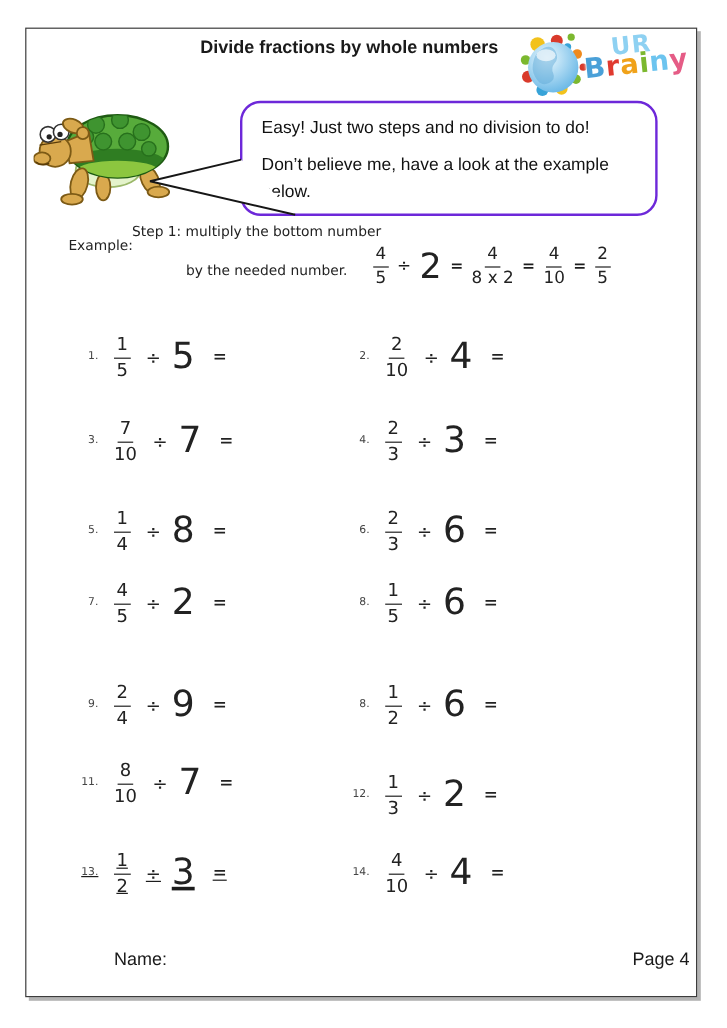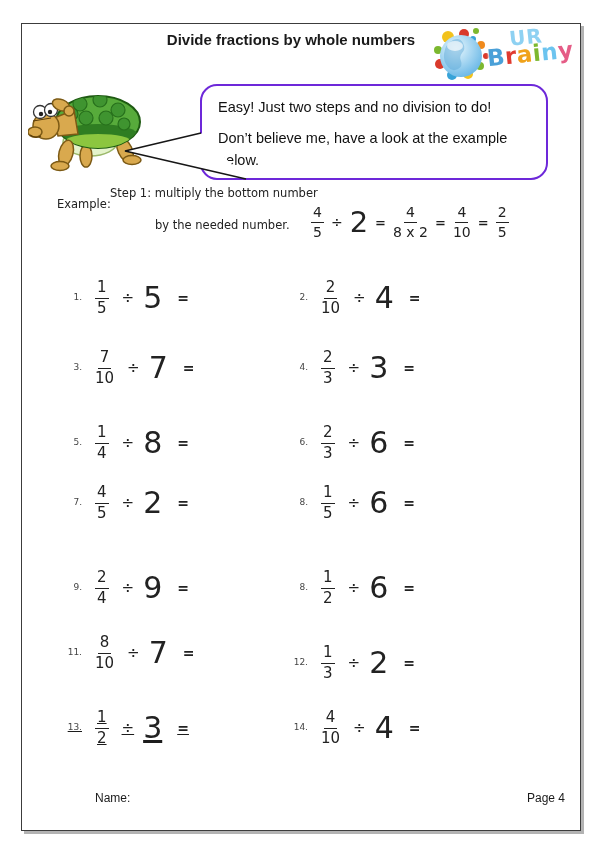--- a/index.html
+++ b/index.html
@@ -40,21 +40,21 @@
   .formula .eq{font-size:13px;font-weight:700;}
   
   .problem{position:absolute;height:56px;display:flex;align-items:center;}
   .problem .pnum{font-size:9px;color:#444;width:18px;text-align:right;margin-right:13px;margin-bottom:2px;}
   .problem .frac{font-size:15px;}
   .problem .divsign{font-size:15px;margin:0 9px 0 13px;color:#222;}
   .problem .whole{font-size:30px;line-height:1;color:#222;}
   .problem .eq{font-size:14px;font-weight:700;margin-left:15px;color:#222;}
   
   .footer-text{position:absolute;top:791px;font-family:"Liberation Sans",sans-serif;
-               font-size:12px;color:#1a1a1a;}
+               font-size:15px;color:#1a1a1a;}
 </style>
 </head>
 <body>
 
 <div id="stage">
 
   <div class="page-border"></div>
 
   <div class="title">Divide fractions by whole numbers</div>
 

